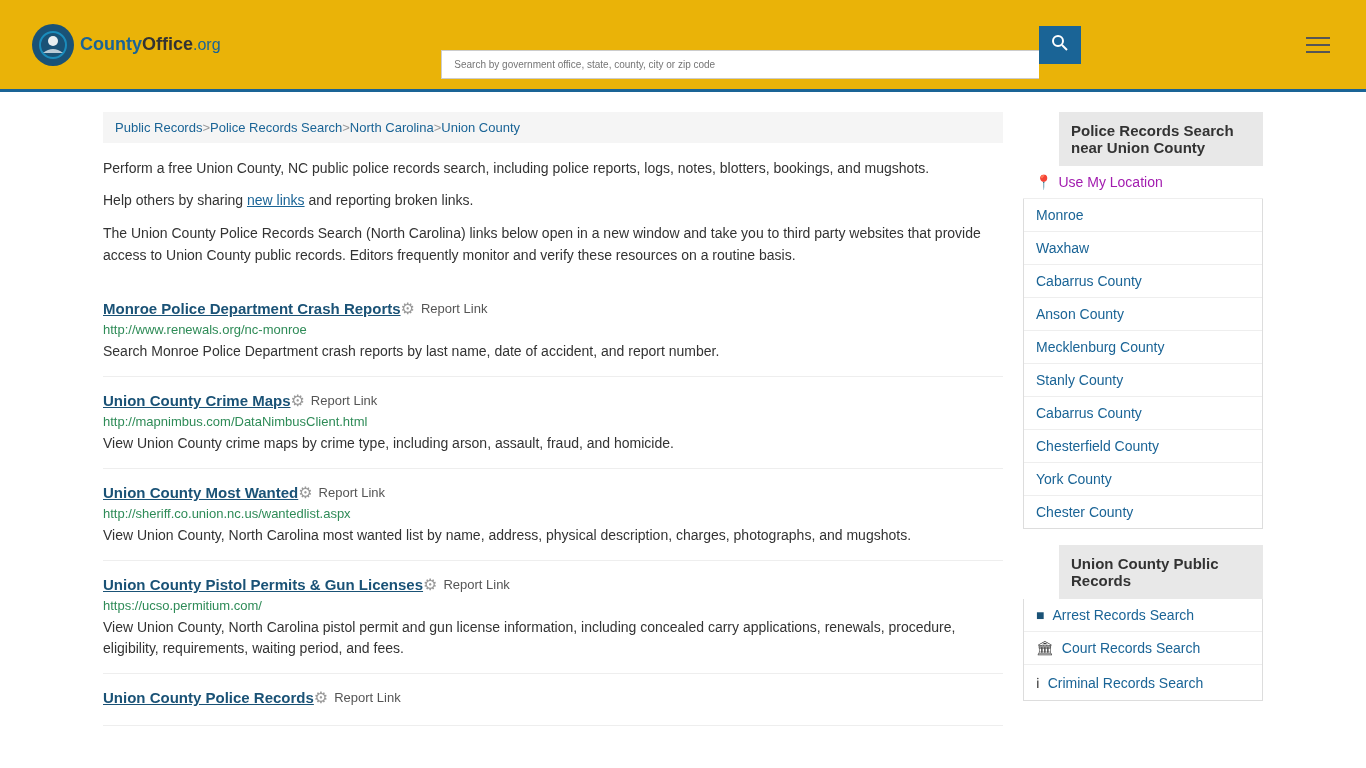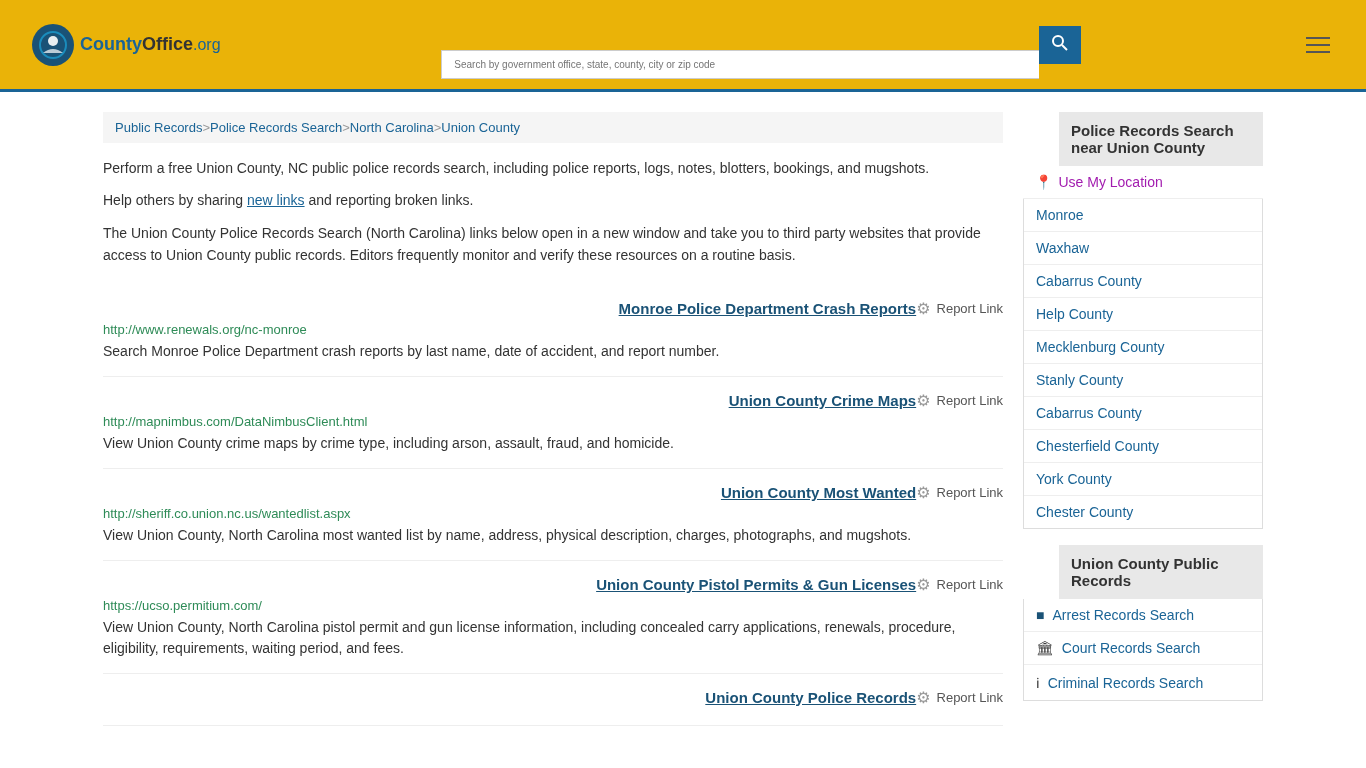--- a/index.html
+++ b/index.html
@@ -126,21 +126,21 @@
     .records-list {
       margin-top: 18px;
     }
     .record-item {
       border-bottom: 1px solid #eee;
       padding: 14px 0;
     }
     .record-item-header {
       display: flex;
       align-items: center;
-      justify-content: flex-end;
+      justify-content: flex-start;
       margin-bottom: 4px;
     }
     .record-title {
       font-size: 15px;
       font-weight: bold;
       color: #1a5276;
       text-decoration: underline;
       cursor: pointer;
     }
     .report-link-btn {
@@ -366,21 +366,21 @@
         <li>
             <a href="#">Monroe</a>
           </li>
         <li>
             <a href="#">Waxhaw</a>
           </li>
         <li>
             <a href="#">Cabarrus County</a>
           </li>
         <li>
-            <a href="#">Help County</a>
+            <a href="#">Anson County</a>
           </li>
         <li>
             <a href="#">Mecklenburg County</a>
           </li>
         <li>
             <a href="#">Stanly County</a>
           </li>
         <li>
             <a href="#">Cabarrus County</a>
           </li>

